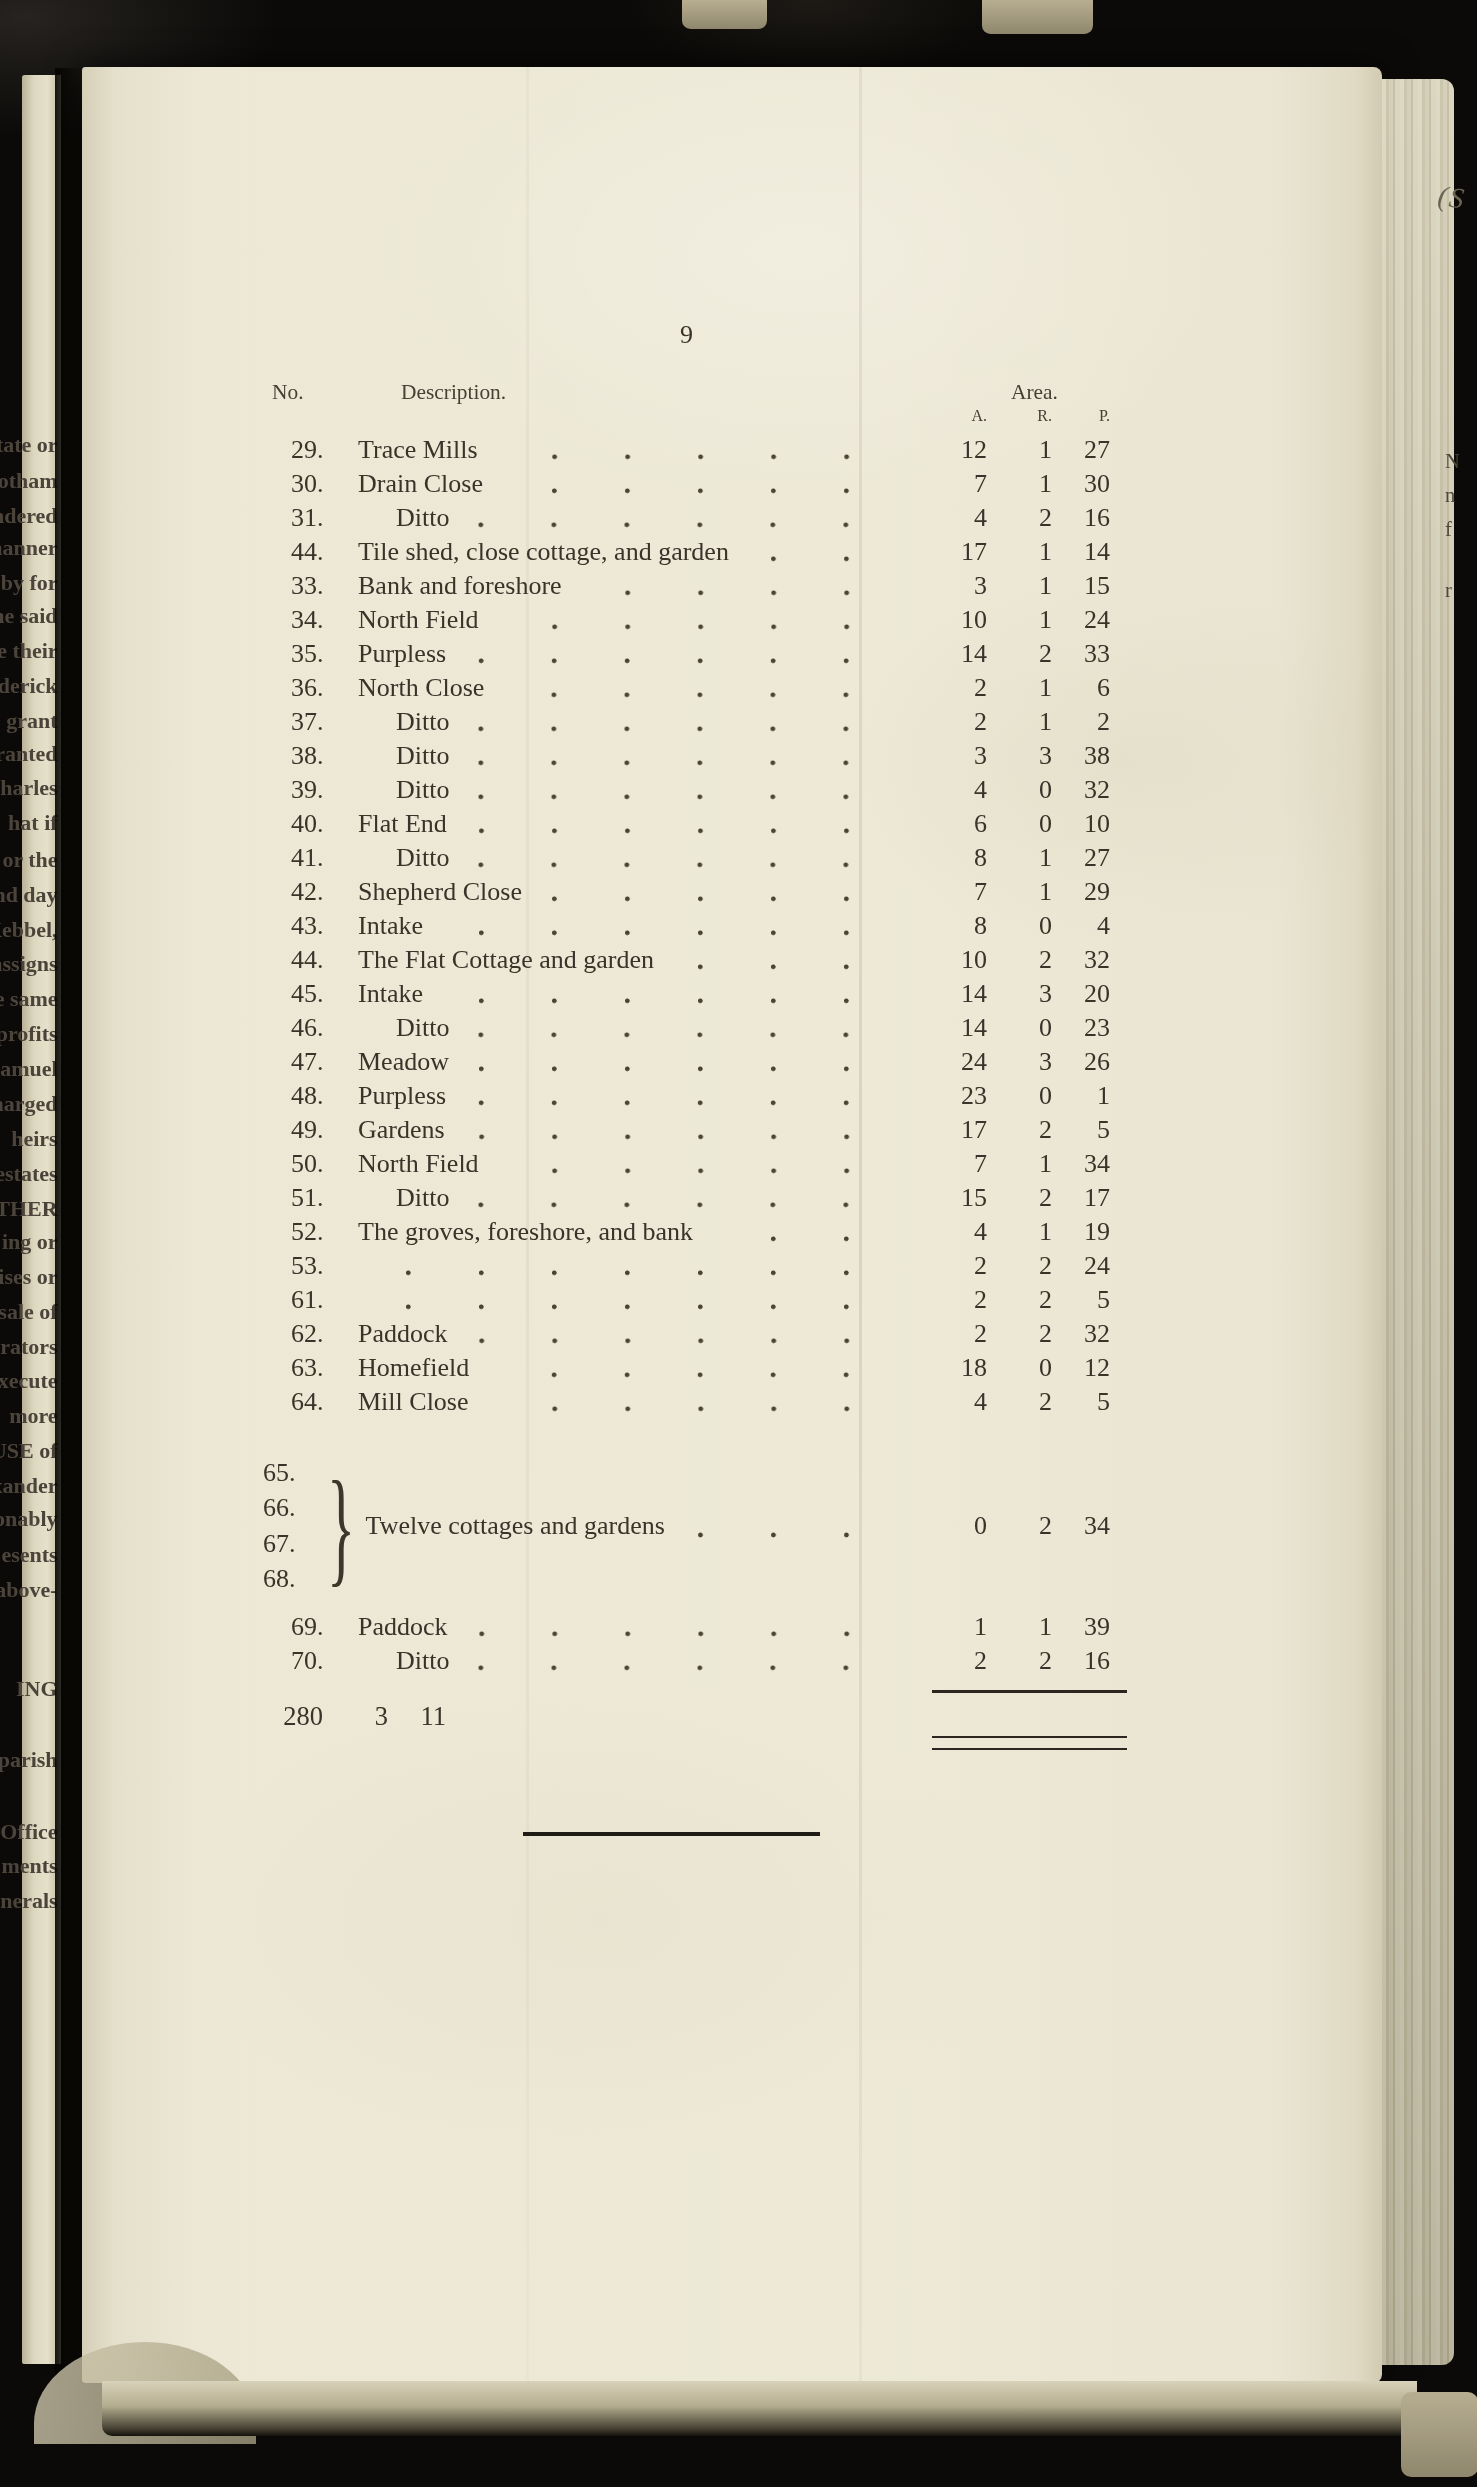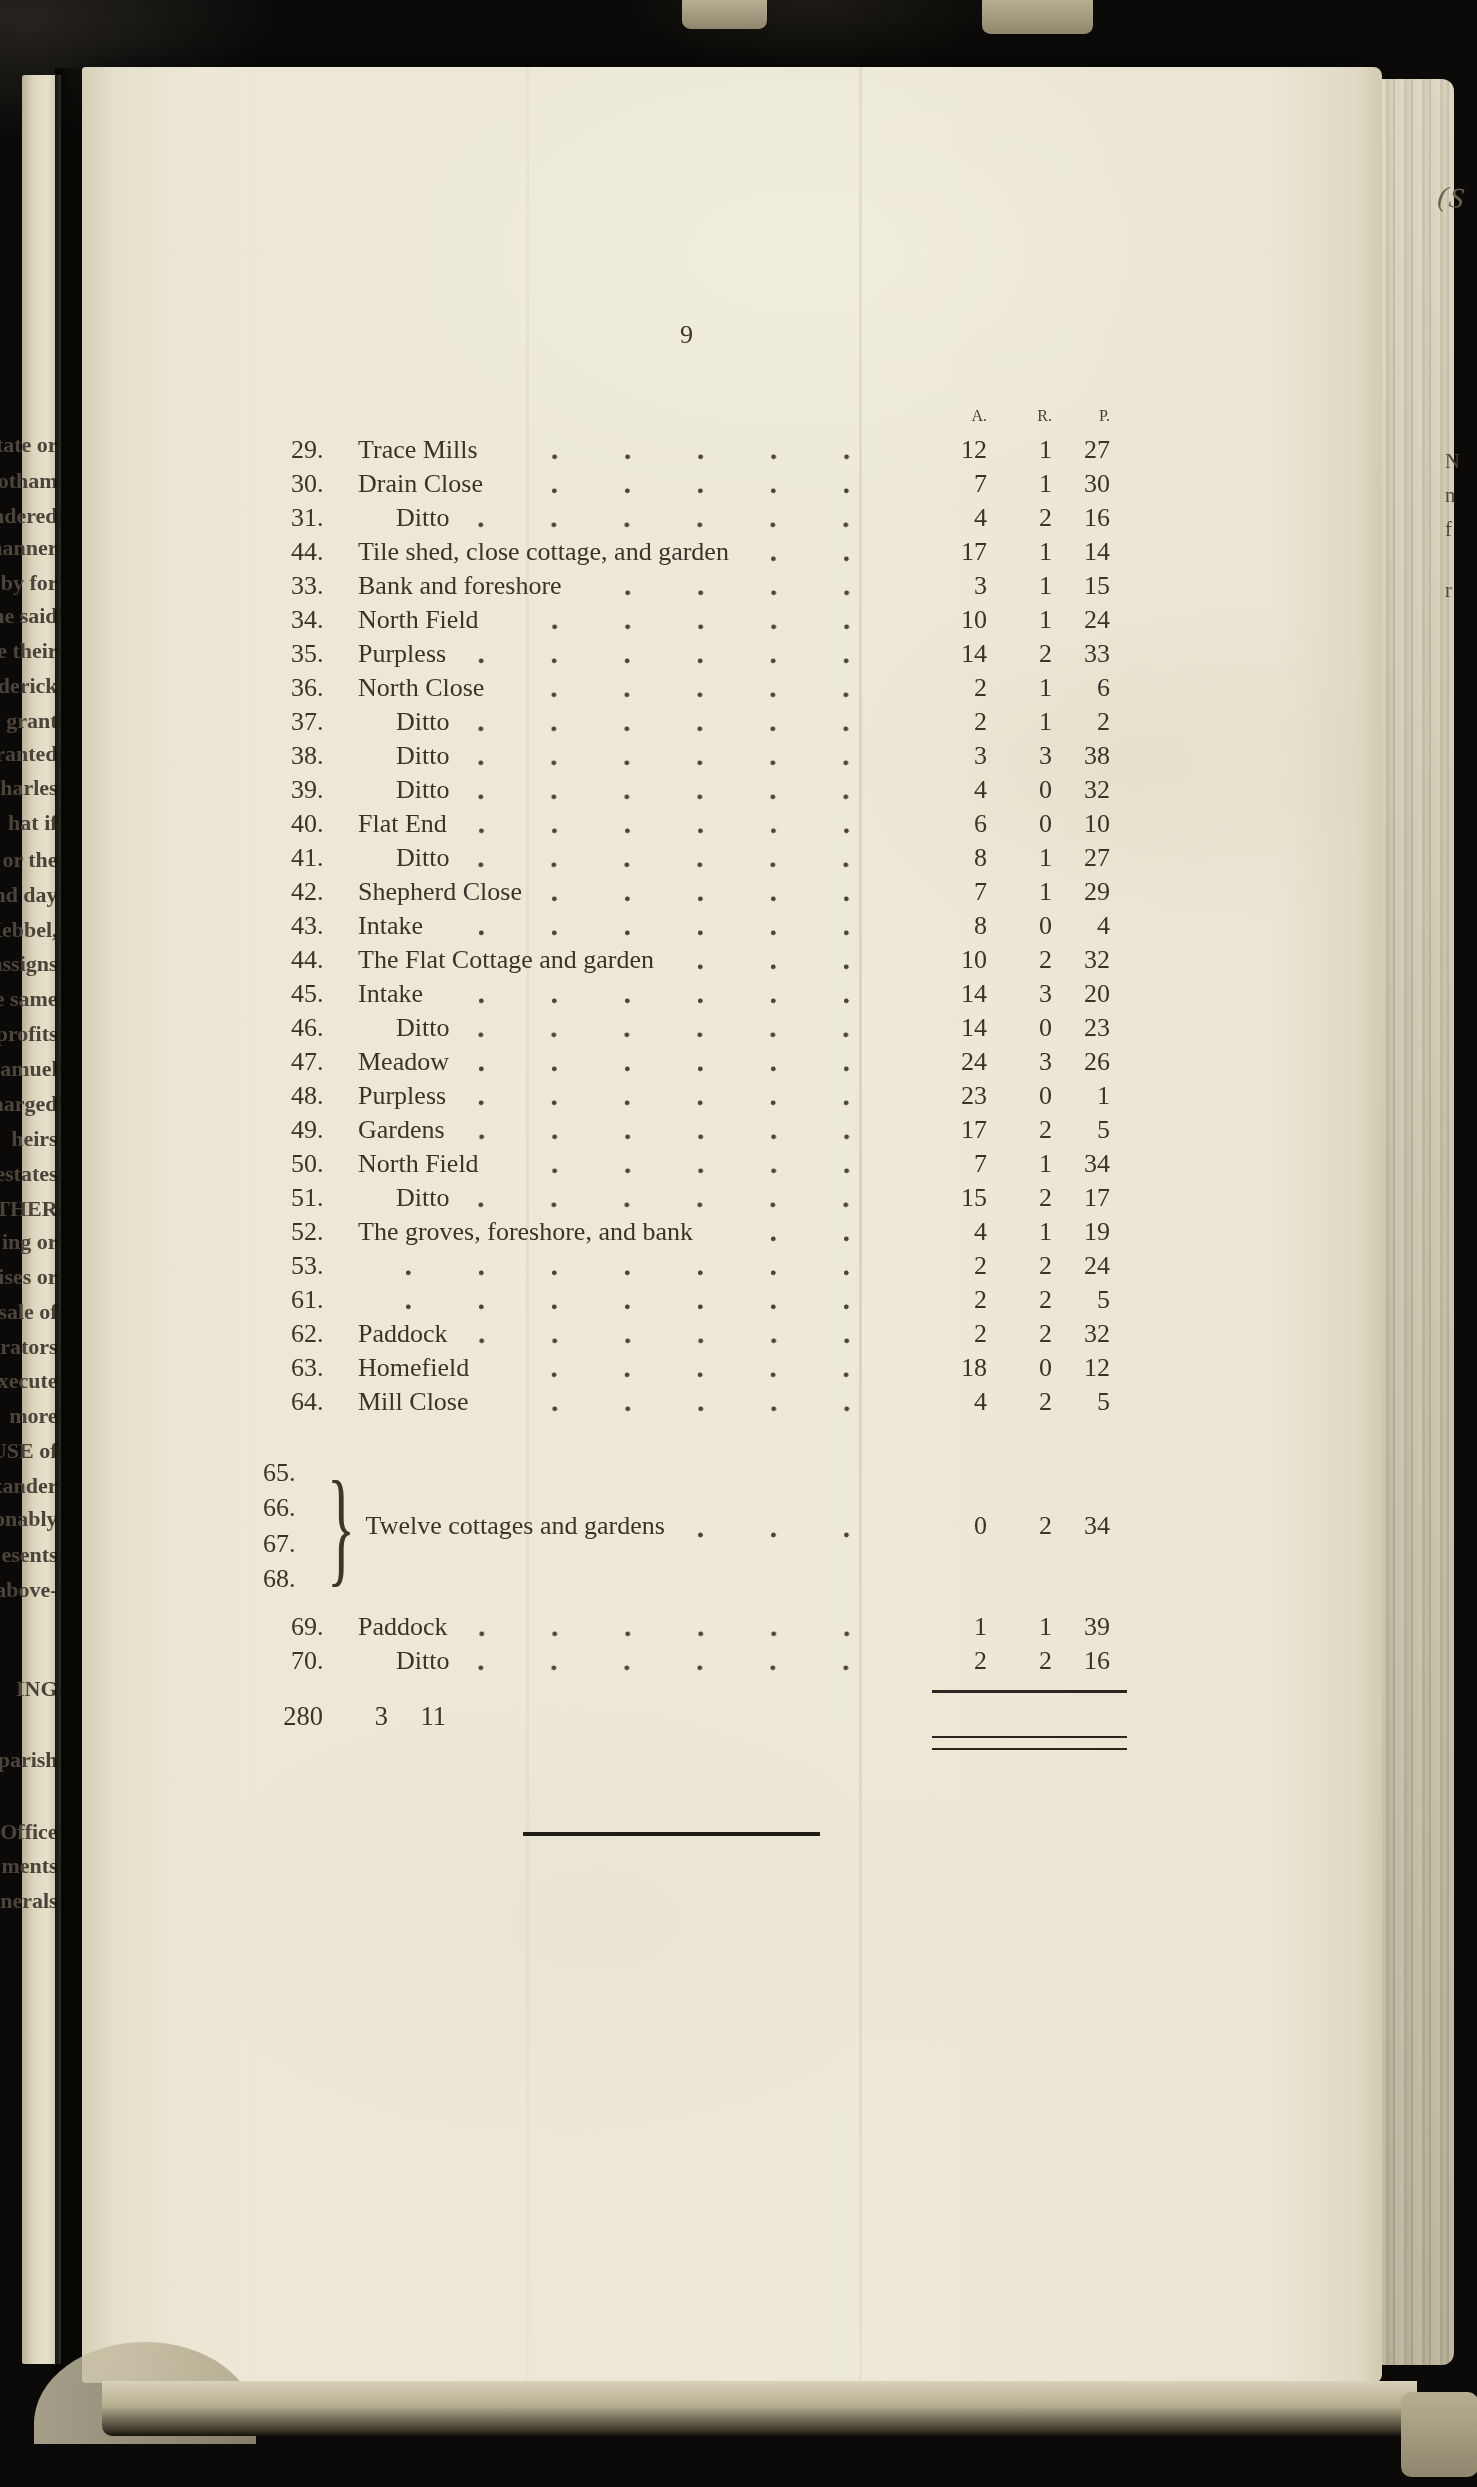--- a/index.html
+++ b/index.html
@@ -115,20 +115,25 @@
       <span class="left-frag" style="top: 1813px;">nerals</span>
     </div>
   <div class="gutter"></div>
 
   <div class="page">
     <div class="crease" style="left:777px"></div>
     <div class="crease" style="left:444px;opacity:.5"></div>
 
     <div class="page-number">9</div>
 
+    <div class="thead">
+      <span class="h-no">No.</span>
+      <span class="h-desc">Description.</span>
+      <span class="h-area">Area.</span>
+    </div>
     <div class="subhead">
       <span class="sp"></span>
       <span class="sa">A.</span>
       <span class="sr">R.</span>
       <span class="spp">P.</span>
     </div>
 
     <div class="rows" id="rows-main">
   <div class="row">
     <span class="c-no">29.</span>

